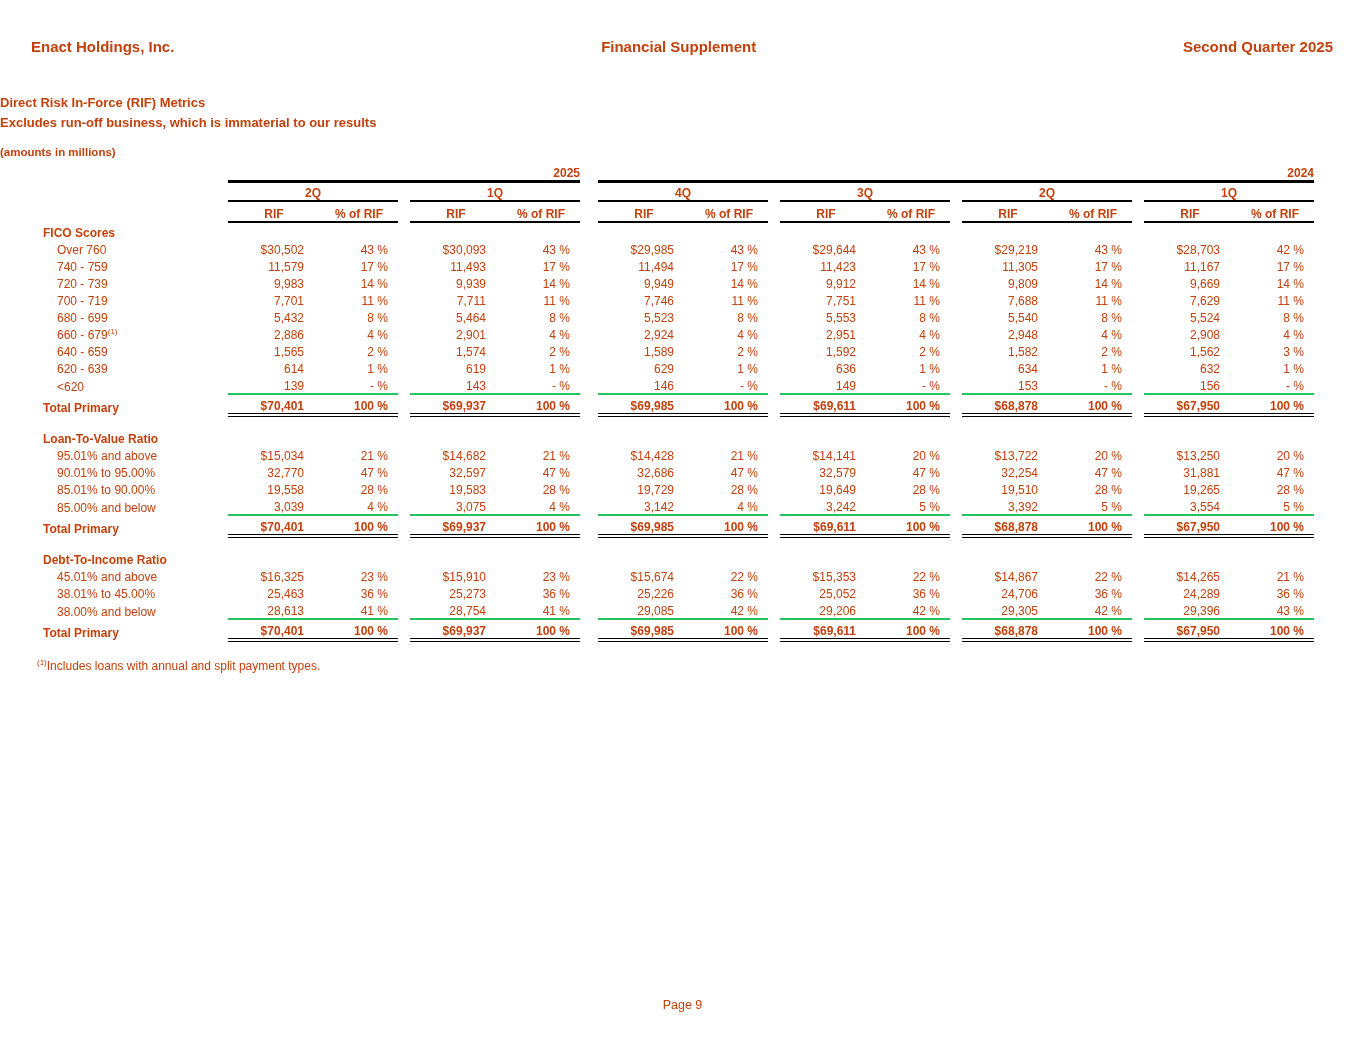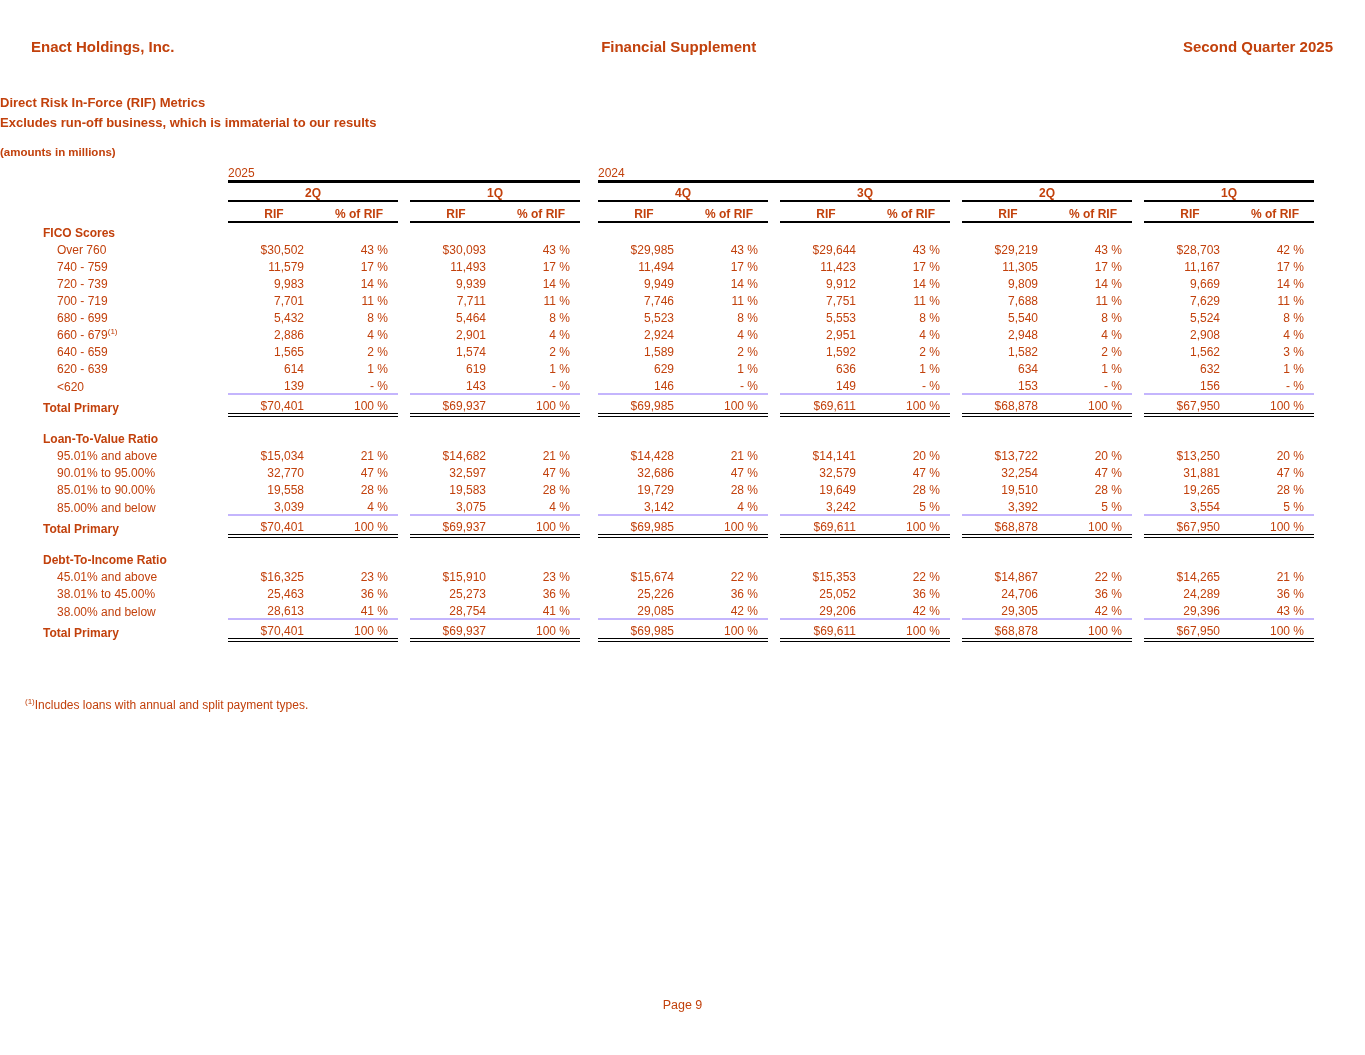--- a/index.html
+++ b/index.html
@@ -41,46 +41,45 @@
   col.col-label { width: 185px; }
   col.col-rif   { width: 92px; }
   col.col-pct   { width: 78px; }
   col.col-gap   { width: 12px; }
   col.col-ygap  { width: 18px; }
 
   .year-row td    { height: 17px; }
   .quarter-row td { height: 17px; }
   .sub-row td     { height: 19px; }
 
-  .year-cell { text-align: left; font-weight: normal; border-bottom: 3px solid #000; }
+  .year-cell { text-align: right; font-weight: bold; border-bottom: 3px solid #000; }
   .q-cell    { text-align: center; font-weight: bold; border-bottom: 2px solid #000; }
   .sub       { font-weight: bold; border-bottom: 2px solid #000; text-align: center; }
 
   .section-heading { font-weight: bold; height: 17px; }
   tr.data-row td   { height: 17px; }
   .row-label  { padding-left: 14px; }
   .num { text-align: right; padding-right: 16px; }
   .pct { text-align: right; padding-right: 10px; }
 
   tr.total-row td { height: 18px; }
   tr.total-row .row-label { padding-left: 0; font-weight: bold; }
   tr.total-row .val {
-    font-weight: normal;
-    border-top: 2px solid #c4b5fd;
+    font-weight: bold;
+    border-top: 2px solid #22c55e;
     border-bottom: 4px double #000;
   }
   tr.spacer-row td { height: 12px; }
 
   sup { font-size: 8px; vertical-align: super; line-height: 0; }
 
   .footnote {
     position: absolute;
-    top: 659px; left: 25px;
+    top: 659px; left: 37px;
     font-size: 12px;
-    margin-top: 39px;
   }
   .page-number {
     position: absolute;
     top: 998px; left: 0; right: 0;
     text-align: center;
     font-size: 12.5px;
   }
 </style>
 </head>
 <body>

